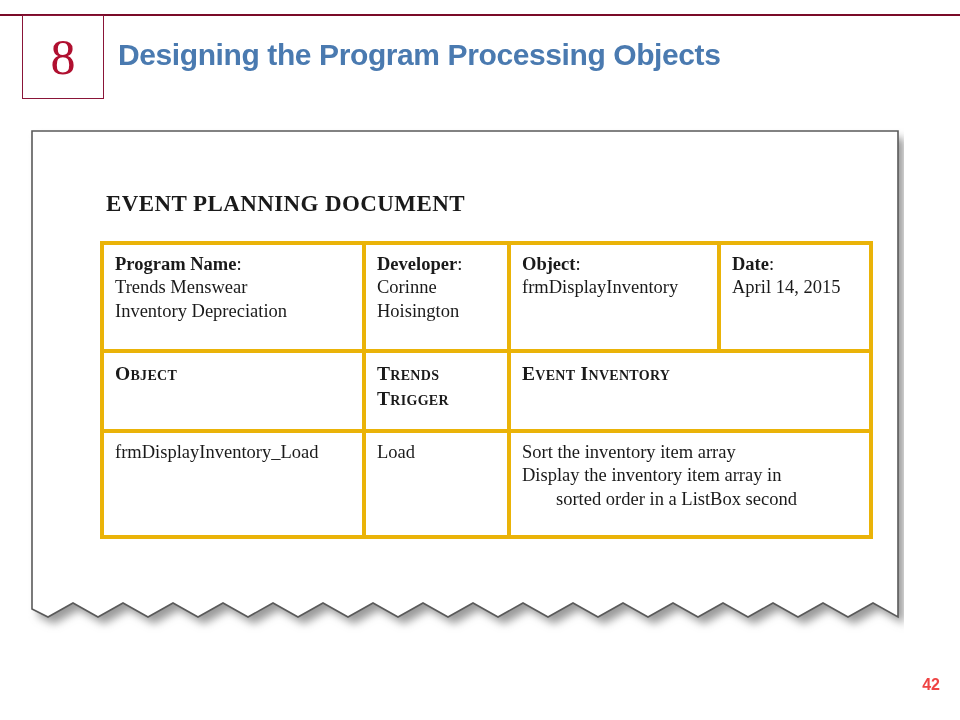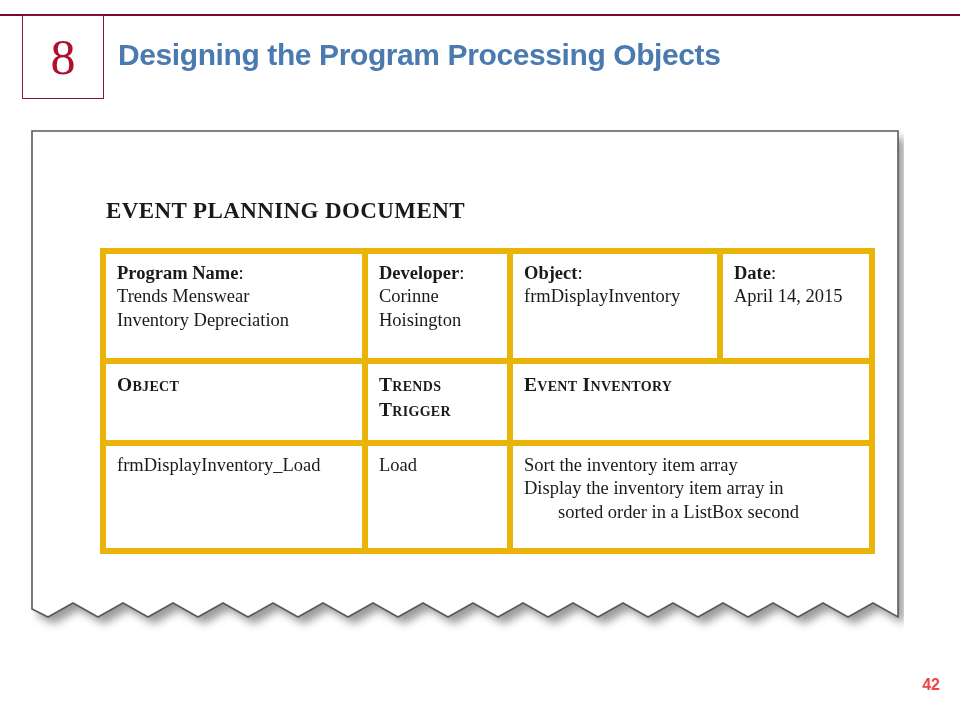--- a/index.html
+++ b/index.html
@@ -74,21 +74,21 @@
   .doc-shadow-svg, .doc-svg {
     position: absolute;
     left: 0;
     top: 0;
     width: 876px;
     height: 512px;
   }
   .doc-inner {
     position: absolute;
     left: 4px;
-    top: 10px;
+    top: 3px;
     width: 864px;
     height: 480px;
     padding-left: 41px;
   }
 
   
   .epd-title {
     position: absolute;
     left: 74px;
     top: 60px;
@@ -103,21 +103,21 @@
     position: absolute;
     left: 68px;
     top: 110px;
     width: 769px;
     border-collapse: collapse;
     table-layout: fixed;
     font-family: "Liberation Serif", serif;
     color: #1a1a1a;
   }
   .epd-table td {
-    border: 6px solid #eab308;
+    border: 4px solid #eab308;
     vertical-align: top;
     padding: 8px 10px 8px 11px;
     font-size: 18.5px;
     line-height: 1.26;
     margin-left: 8px;
   }
   .lbl {
     font-weight: bold;
   }
   .cell-line { display: block; white-space: nowrap; }

